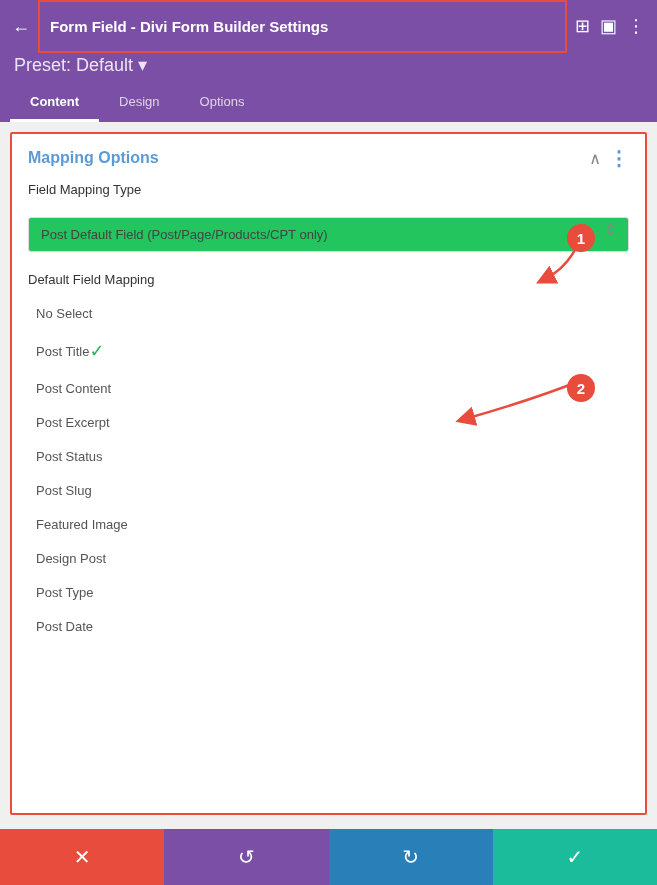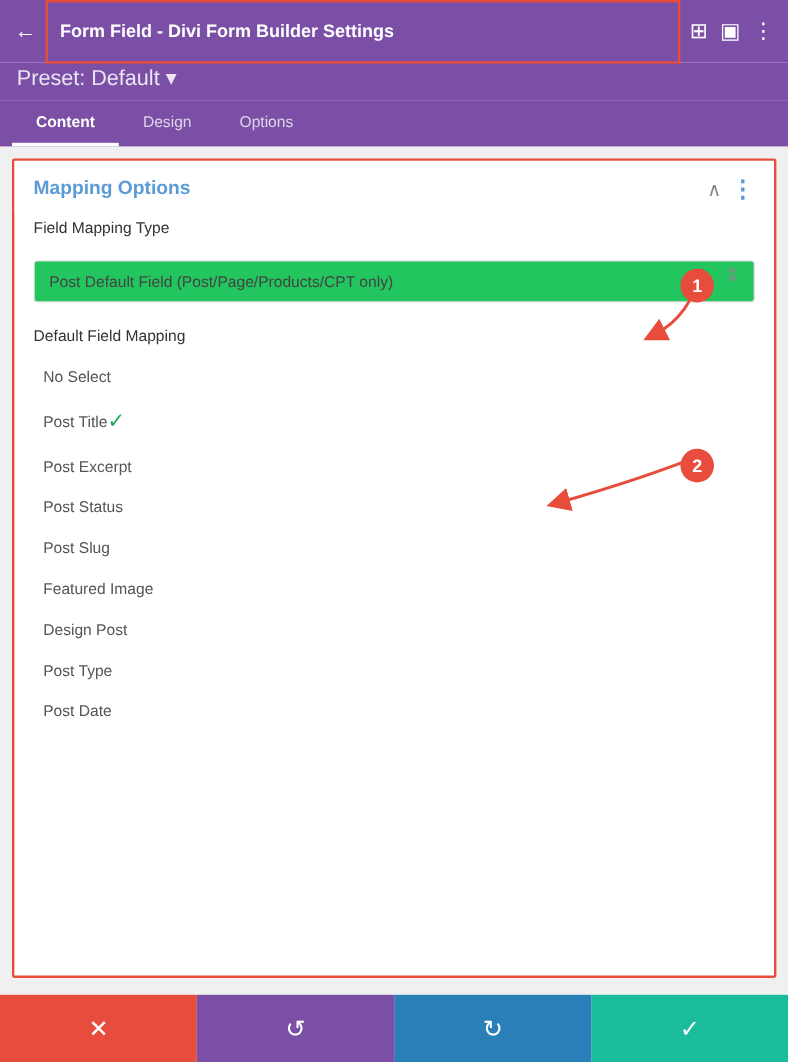--- a/index.html
+++ b/index.html
@@ -312,20 +312,23 @@
 
   <div class="mapping-list">
   <div class="mapping-item">
         <span>No Select</span>
       </div>
       <div class="mapping-item">
         <span>Post Title</span>
         <span class="checkmark">✓</span>
       </div>
       <div class="mapping-item">
+        <span>Post Content</span>
+      </div>
+      <div class="mapping-item">
         <span>Post Excerpt</span>
       </div>
       <div class="mapping-item">
         <span>Post Status</span>
       </div>
       <div class="mapping-item">
         <span>Post Slug</span>
       </div>
       <div class="mapping-item">
         <span>Featured Image</span>

